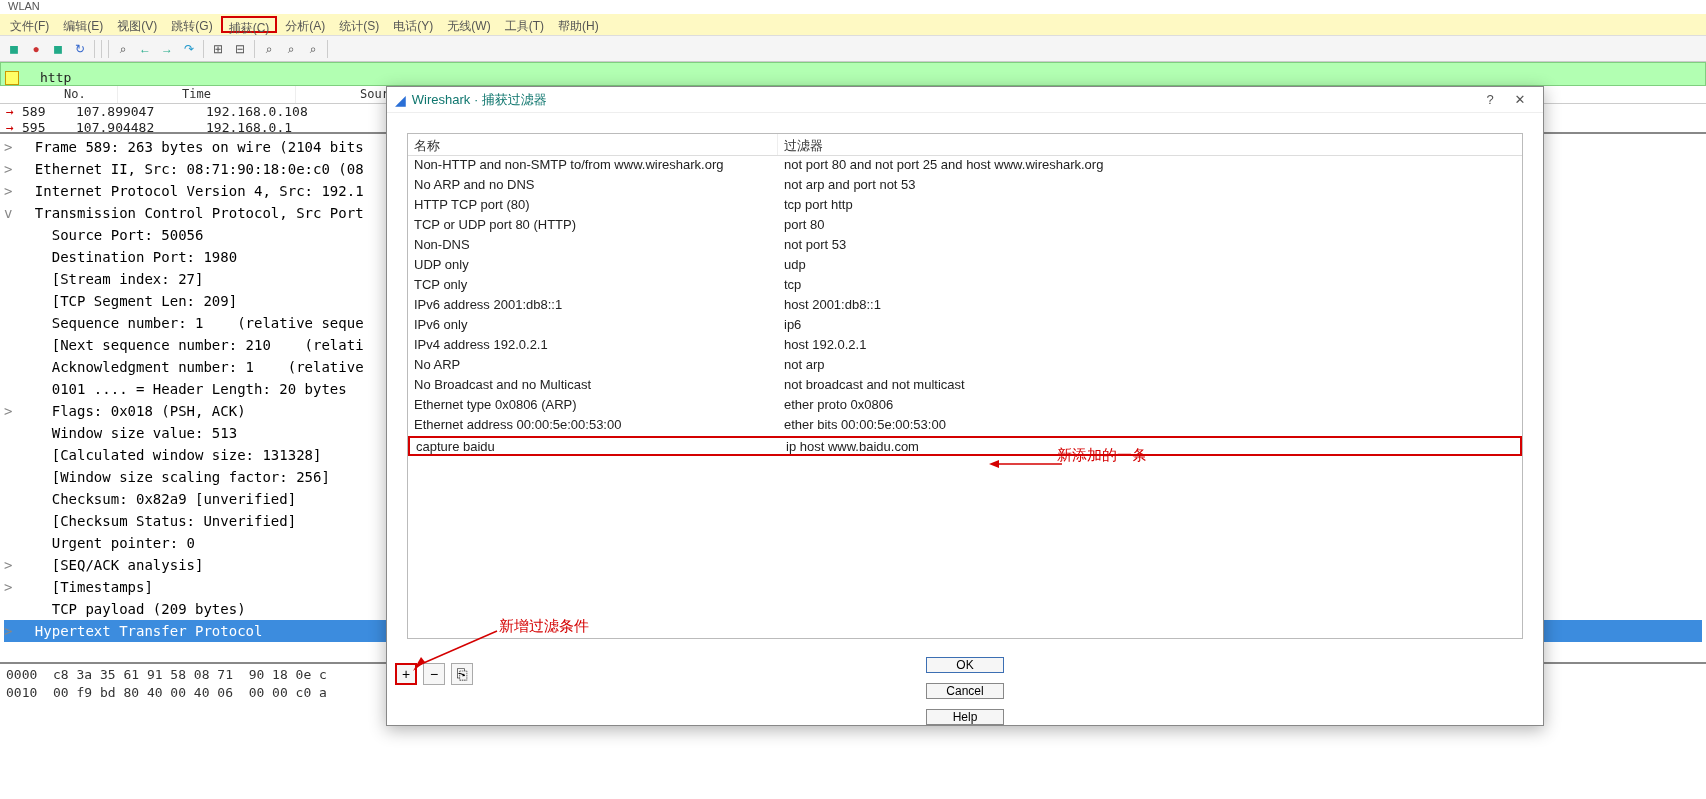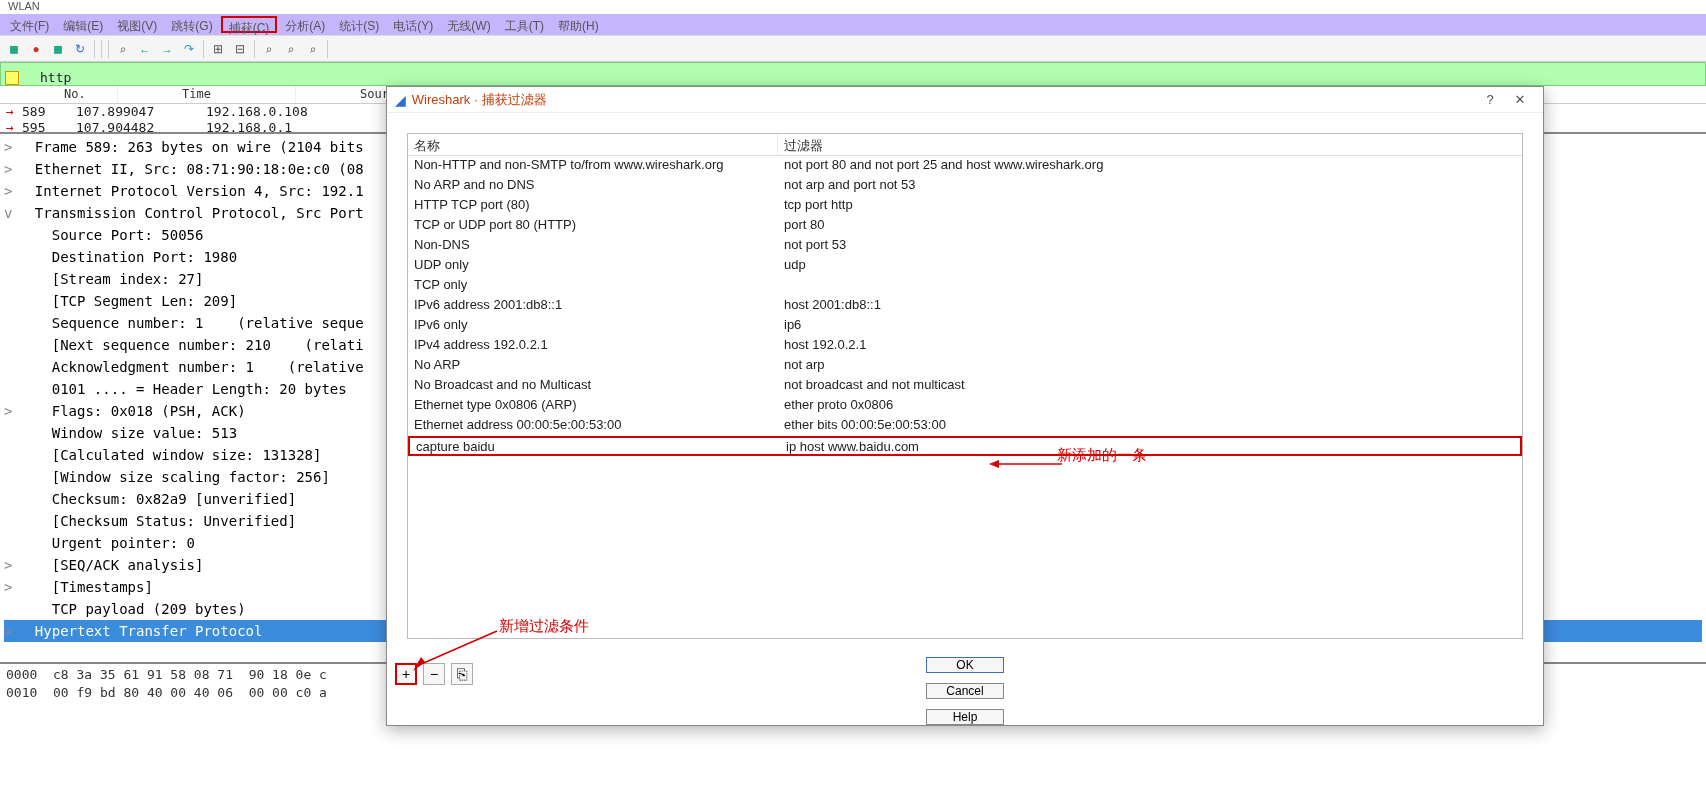--- a/index.html
+++ b/index.html
@@ -1,18 +1,18 @@
 <!DOCTYPE html>
 <html><head>
 <meta charset="utf-8">
 <style>
 * { box-sizing: border-box; margin: 0; padding: 0; }
 body { font-family: "Microsoft YaHei", Arial, sans-serif; font-size: 12px; background: #fff; width: 1706px; height: 799px; overflow: hidden; position: relative; }
 .titlebar { height: 14px; background: #fff; padding: 0 8px; font-size: 11px; color: #555; }
-.menubar { height: 22px; background: #c4b5fd; padding: 2px 4px; display: flex; gap: 2px; border-bottom: 1px solid #ddd; }
+.menubar { height: 22px; background: #fef9c3; padding: 2px 4px; display: flex; gap: 2px; border-bottom: 1px solid #ddd; }
 .menubar span { padding: 2px 6px; color: #555; cursor: default; }
 .menubar span.highlighted { border: 2px solid #d40000; }
 .toolbar { height: 26px; background: #f5f5f5; border-bottom: 1px solid #ccc; display: flex; align-items: center; padding: 0 4px; gap: 2px; }
 .toolbar .tb-btn { width: 20px; height: 20px; display: inline-flex; align-items: center; justify-content: center; font-size: 12px; color: #555; }
 .toolbar .sep { width: 1px; height: 18px; background: #ccc; margin: 0 2px; }
 .filterbar { height: 24px; background: #b2ffb2; border: 1px solid #7fcf7f; display: flex; align-items: flex-end; padding: 0 4px; gap: 17px; }
 .filterbar .mark { width: 14px; height: 14px; background: #ffff66; border: 1px solid #cc9900; margin-right: 4px; }
 .filterbar input { flex: 1; background: transparent; border: none; outline: none; font-family: Consolas, monospace; font-size: 13px; color: #222; }
 .packetlist { height: 48px; overflow: hidden; border-bottom: 2px solid #888; }
 .packetlist-header { height: 18px; background: #fff; border-bottom: 1px solid #ccc; display: flex; font-family: Consolas, monospace; font-size: 12px; color: #333; }
@@ -23,21 +23,21 @@
 .details { height: 530px; overflow: hidden; font-family: Consolas, monospace; font-size: 14px; padding: 2px 4px; border-bottom: 2px solid #888; background: #fff; }
 .details .row { height: 22px; line-height: 22px; white-space: pre; }
 .details .exp { color: #888; display: inline-block; width: 14px; }
 .details .sel { background: #3c8cde; color: #fff; }
 .hex { height: 40px; font-family: Consolas, monospace; font-size: 13px; padding: 2px 6px; color: #333; overflow: hidden; }
 .hex .hrow { white-space: pre; line-height: 18px; }
 
 .dialog { position: absolute; left: 386px; top: 86px; width: 1158px; height: 640px; background: #fff; border: 1px solid #888; box-shadow: 0 4px 16px rgba(0,0,0,0.3); display: flex; flex-direction: column; }
 .dialog-title { height: 26px; background: #fff; display: flex; align-items: center; padding: 0 8px; border-bottom: 1px solid #eee; }
 .dialog-title .fin { color: #2a6fd6; font-size: 14px; margin-right: 6px; }
-.dialog-title .txt { flex: 1; font-size: 13px; color: #c2410c; }
+.dialog-title .txt { flex: 1; font-size: 13px; color: #0f766e; }
 .dialog-title .btn { width: 30px; text-align: center; font-size: 13px; color: #555; cursor: pointer; }
 .dialog-body { flex: 1; margin: 20px; border: 1px solid #bbb; overflow: hidden; position: relative; }
 .fl-header { height: 22px; display: flex; border-bottom: 1px solid #ddd; font-size: 13px; color: #333; }
 .fl-header .c1 { width: 370px; padding: 3px 6px; border-right: 1px solid #eee; }
 .fl-header .c2 { flex: 1; padding: 3px 6px; }
 .fl-row { height: 20px; display: flex; font-size: 13px; color: #222; }
 .fl-row .c1 { width: 370px; padding: 1px 6px; white-space: nowrap; overflow: hidden; }
 .fl-row .c2 { flex: 1; padding: 1px 6px; white-space: nowrap; overflow: hidden; }
 .fl-row.newrow { border: 2px solid #d40000; align-items: center; }
 .dialog-toolbar { height: 30px; display: flex; align-items: center; padding: 4px 8px; gap: 6px; }
@@ -180,20 +180,21 @@
         <div class="fl-row">
           <div class="c1">Non-DNS</div>
           <div class="c2">not port 53</div>
         </div>
         <div class="fl-row">
           <div class="c1">UDP only</div>
           <div class="c2">udp</div>
         </div>
         <div class="fl-row">
           <div class="c1">TCP only</div>
+          <div class="c2">tcp</div>
         </div>
         <div class="fl-row">
           <div class="c1">IPv6 address 2001:db8::1</div>
           <div class="c2">host 2001:db8::1</div>
         </div>
         <div class="fl-row">
           <div class="c1">IPv6 only</div>
           <div class="c2">ip6</div>
         </div>
         <div class="fl-row">

